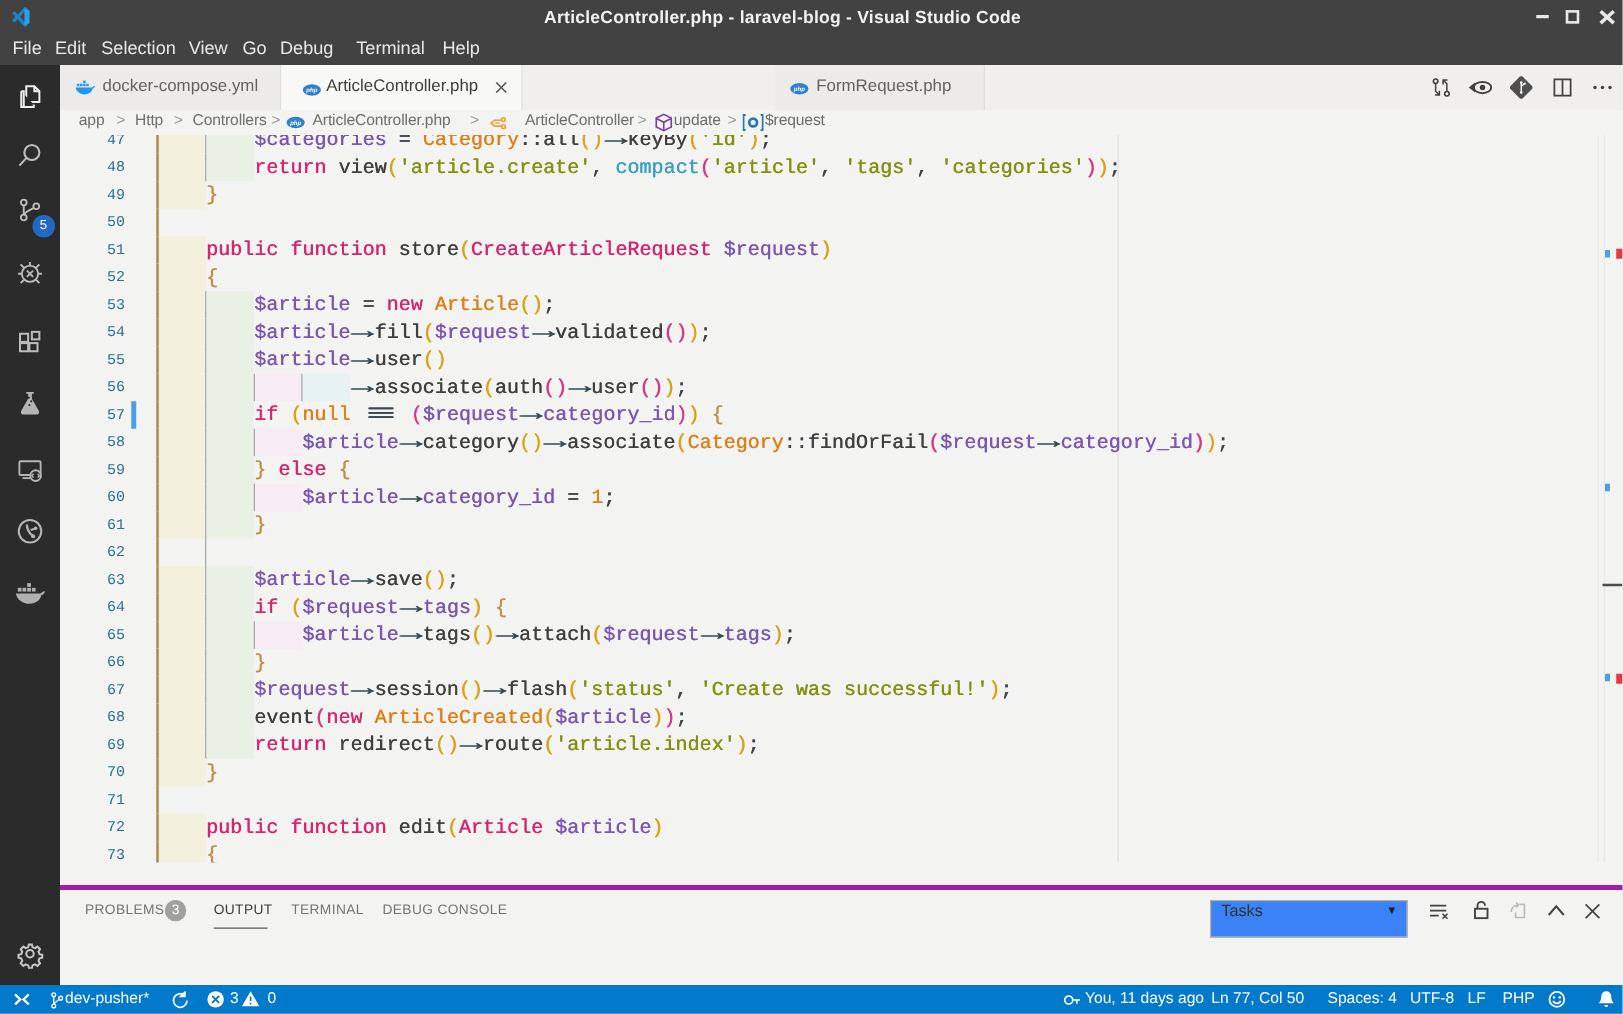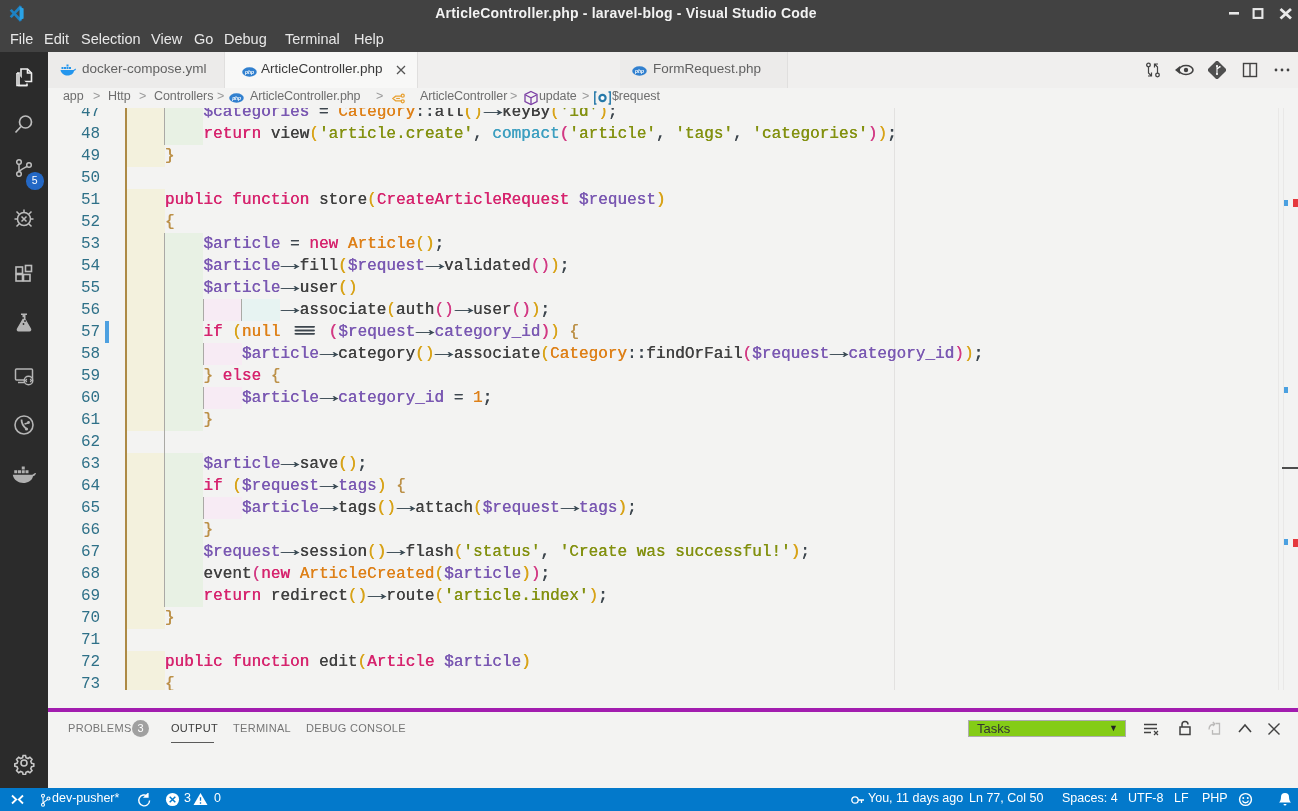--- a/index.html
+++ b/index.html
@@ -11,21 +11,21 @@
 #tabs{position:absolute;left:48px;top:52px;width:1250px;height:36px;background:#f0efee}
 .tab{position:absolute;top:0;height:36px;font-size:13.5px;color:#626262;border-right:1px solid #e0dfde}
 .tab .lbl{position:absolute;top:9px}
 #bcrumb{position:absolute;left:48px;top:88px;width:1250px;height:20px;background:#f3f3f2;font-size:12.5px;color:#6e6e6e;letter-spacing:-0.1px}
 #bcrumb span{position:absolute;top:1px}
 #editor{position:absolute;left:48px;top:108px;width:1250px;height:582px;background:#f3f3f2;overflow:hidden}
 .row{position:absolute;left:0;width:100%;height:22px}
 .tint{position:absolute;top:0;height:22px}
 .gd{position:absolute;top:0;width:1px;height:22px;background:#aaa9a5}
 .gd0{position:absolute;top:0;width:1.5px;height:22px;background:#ad8a45}
-.ln{position:absolute;left:33px;top:0;width:19px;text-align:right;font-family:"Liberation Mono",monospace;font-size:16px;line-height:22px;color:#2e7088}
+.ln{position:absolute;left:33px;top:0;width:19px;text-align:right;font-family:"Liberation Mono",monospace;font-size:12px;line-height:22px;color:#2e7088}
 .cpre{position:absolute;left:78.3px;top:0;font-family:"Liberation Mono",monospace;font-size:16px;line-height:22px;letter-spacing:0.025px;white-space:pre;text-shadow:0.35px 0 0 currentcolor}
 .lg2{display:inline-block;width:19.25px;text-align:center;letter-spacing:0;transform:translateY(-0.5px) scale(1.9,1.2);transform-origin:center}
 .lg3{display:inline-block;width:28.88px;text-align:center;letter-spacing:0;transform:scale(2.5,1.25);transform-origin:center}
 .k{color:#d6246e} .fn{color:#404040} .cy{color:#3d9fc0} .v{color:#7a58b2}
 .s{color:#839110} .su{color:#839110;text-underline-offset:3px;text-decoration-thickness:1.5px;text-decoration-color:#74830e}
 .cl{color:#de8018} .p1{color:#d8a318} .p2{color:#d23a84} .br{color:#bc9149}
 .op{color:#3d464e} .ar{color:#3a4a54}
 #panel{position:absolute;left:48px;top:708px;width:1250px;height:98px;background:#f3f3f2;border-top:4px solid #a21caf}
 .ptab{position:absolute;top:10px;font-size:11px;color:#757575;letter-spacing:0.3px}
 #sbar{position:absolute;left:0;top:788px;width:100%;height:23px;background:#0379cb;color:#fff;font-size:12.5px}
@@ -438,21 +438,21 @@
  <div style="position:absolute;left:1245px;top:431px;width:5px;height:8px;background:#e5393d"></div>
 </div>
 
 <div id="panel">
  <span class="ptab" style="left:20px">PROBLEMS</span>
  <div style="position:absolute;left:84px;top:8px;width:17px;height:17px;border-radius:50%;background:#a0a0a0;color:#fff;font-size:11px;text-align:center;line-height:17px">3</div>
  <span class="ptab" style="left:123px;color:#3b3b3b">OUTPUT</span>
  <div style="position:absolute;left:123px;top:30px;width:43px;height:1px;background:#5a5a5a"></div>
  <span class="ptab" style="left:185px">TERMINAL</span>
  <span class="ptab" style="left:258px">DEBUG CONSOLE</span>
- <div style="position:absolute;left:920px;top:8px;width:158px;height:17px;background:#84cc16;border:1px solid #adadad;font-size:13px;color:#333">
+ <div style="position:absolute;left:920px;top:8px;width:158px;height:30px;background:#3b82f6;border:1px solid #adadad;font-size:13px;color:#333">
       <span style="position:absolute;left:8px;top:0px">Tasks</span>
       <span style="position:absolute;right:7px;top:2px;font-size:9px;color:#222">▼</span>
     </div>
  <svg style="position:absolute;left:1094px;top:8px" width="18" height="18" viewBox="0 0 18 18" stroke="#424242" stroke-width="1.4" fill="none">
       <path d="M2 4.5 h13 M2 8.5 h13 M2 12.5 h7"></path>
       <path d="M12 11 l4 4 M16 11 l-4 4" stroke-width="1.2"></path>
     </svg>
  <svg style="position:absolute;left:1128px;top:7px" width="18" height="18" viewBox="0 0 18 18" stroke="#424242" stroke-width="1.5" fill="none">
       <rect x="4" y="8" width="10" height="7.5"></rect>
       <path d="M6 8 V 5.5 a 3 3 0 0 1 6 0"></path>

